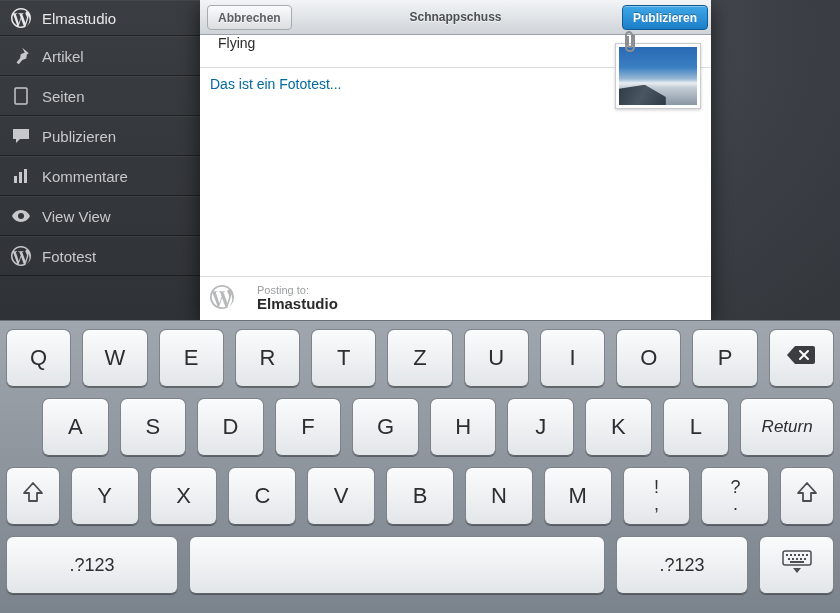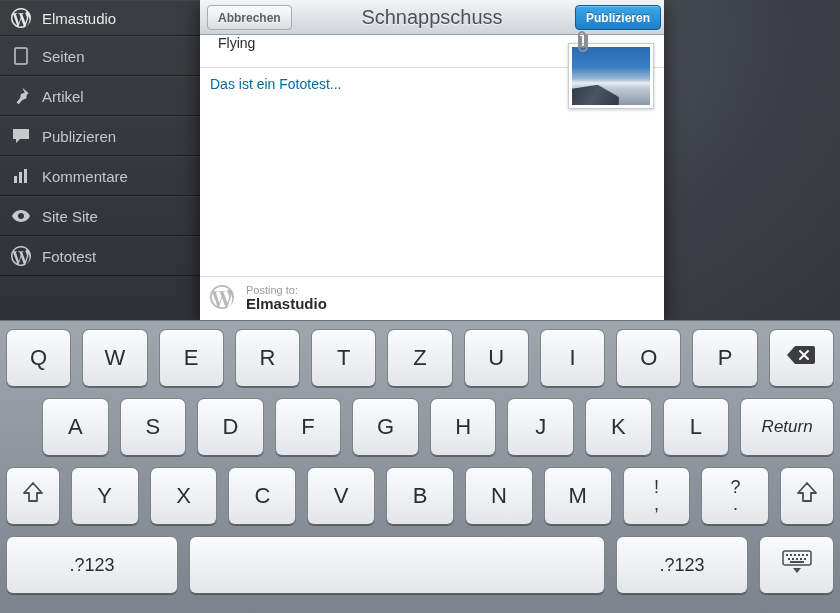--- a/index.html
+++ b/index.html
@@ -25,35 +25,35 @@
   .sidebar-item.header .sidebar-icon svg { fill: #e8e8e8; }
 
   
   .backdrop {
     position: absolute; left: 200px; top: 0; right: 0; height: 320px;
     background: radial-gradient(ellipse at 40% 10%, #555b62 0%, #3c4046 60%, #33363b 100%);
   }
 
   
   .modal {
-    position: absolute; left: 200px; top: 0; width: 464px; height: 320px;
+    position: absolute; left: 200px; top: 0; width: 511px; height: 320px;
     background: #fff;
     box-shadow: 0 6px 20px rgba(0,0,0,0.6);
     display: flex; flex-direction: column;
     border-radius: 0 0 4px 4px;
   }
   .modal-header {
     height: 35px;
     background: linear-gradient(#f2f4f6, #cfd4d9);
     border-bottom: 1px solid #9aa0a6;
     display: flex; align-items: center; justify-content: center;
     position: relative;
   }
   .modal-title {
-    font-size: 20px; font-weight: 400; color: #4c5054;
+    font-size: 12px; font-weight: 700; color: #4c5054;
     text-shadow: 0 1px 0 rgba(255,255,255,0.6);
   }
   .btn {
     position: absolute; top: 5px; height: 25px;
     padding: 0 10px;
     border-radius: 4px;
     font-size: 12px; font-weight: 700;
     display: flex; align-items: center;
     cursor: pointer;
     border: 1px solid;
@@ -104,21 +104,21 @@
     background: linear-gradient(120deg, #2e3a44 0%, #4a5661 50%, #2e3a44 100%);
     clip-path: polygon(0 100%, 0 20%, 55% 0, 100% 60%, 100% 100%);
   }
   .clip {
     position: absolute; top: -8px; right: 68px; width: 22px; height: 28px;
   }
   .clip svg { width: 22px; height: 28px; }
 
   .modal-footer {
     height: 44px; border-top: 1px solid #d9dbdd;
-    display: flex; align-items: center; gap: 12px; padding: 0 10px;
+    display: flex; align-items: center; gap: 23px; padding: 0 10px;
     background: #fff;
   }
   .footer-logo svg { width: 24px; height: 24px; fill: #b7b9bb; }
   .footer-text { line-height: 1.1; }
   .posting-to { font-size: 11px; color: #9a9c9e; }
   .site-name { font-size: 15px; font-weight: 700; color: #2b2b2b; }
 
   
   .keyboard {
     position: absolute; left: 0; bottom: 0; width: 840px; height: 293px;
@@ -169,33 +169,33 @@
       <svg viewBox="0 0 20 20">
           <path d="M10 0C4.5 0 0 4.5 0 10s4.5 10 10 10 10-4.5 10-10S15.5 0 10 0zM1.5 10c0-1.2.3-2.4.7-3.4l4 11C3.5 16.1 1.5 13.3 1.5 10zm8.5 8.5c-.8 0-1.6-.1-2.4-.3l2.5-7.4 2.6 7.2c0 .1 0 .1.1.1-.9.3-1.8.4-2.8.4zm1.2-12.5c.5 0 1-.1 1-.1.5-.1.4-.8-.1-.7 0 0-1.4.1-2.3.1-.8 0-2.2-.1-2.2-.1-.5 0-.5.7-.1.7 0 0 .4.1.9.1l1.3 3.6-1.9 5.6L4.8 6c.5 0 1-.1 1-.1.5-.1.4-.8-.1-.7 0 0-1.4.1-2.3.1h-.5C4.3 3 7 1.5 10 1.5c2.3 0 4.3.9 5.9 2.3h-.1c-.8 0-1.4.7-1.4 1.5 0 .7.4 1.3.8 2 .3.5.7 1.3.7 2.3 0 .7-.3 1.5-.6 2.7l-.8 2.8-3.3-9.1zm6.3 1.7c.6 1.2 1 2.6 1 4.1 0 3.1-1.7 5.8-4.2 7.3l2.6-7.5c.5-1.2.6-2.2.6-3.1v-.8z"></path>
         </svg>
     </span>
     <span>Elmastudio</span>
   </div>
 
   <div class="sidebar-item">
     <span class="sidebar-icon">
       <svg viewBox="0 0 20 20">
+          <path d="M12 2l6 6-2 1-1 4-4 1-4 4-2-2 4-4 1-4 4-1z" transform="rotate(-5 10 10)"></path>
+        </svg>
+    </span>
+    <span>Artikel</span>
+  </div>
+
+  <div class="sidebar-item">
+    <span class="sidebar-icon">
+      <svg viewBox="0 0 20 20">
           <rect x="4" y="2" width="12" height="16" rx="1" fill="none" stroke="#c6c8cb" stroke-width="1.5"></rect>
         </svg>
     </span>
     <span>Seiten</span>
-  </div>
-
-  <div class="sidebar-item">
-    <span class="sidebar-icon">
-      <svg viewBox="0 0 20 20">
-          <path d="M12 2l6 6-2 1-1 4-4 1-4 4-2-2 4-4 1-4 4-1z" transform="rotate(-5 10 10)"></path>
-        </svg>
-    </span>
-    <span>Artikel</span>
   </div>
 
   <div class="sidebar-item">
     <span class="sidebar-icon">
       <svg viewBox="0 0 20 20">
           <path d="M2 3h16v10H9l-4 4v-4H2z"></path>
         </svg>
     </span>
     <span>Publizieren</span>
   </div>
@@ -210,21 +210,21 @@
     </span>
     <span>Kommentare</span>
   </div>
 
   <div class="sidebar-item">
     <span class="sidebar-icon">
       <svg viewBox="0 0 20 20">
           <path d="M10 4C5 4 1.7 8 1 10c.7 2 4 6 9 6s8.3-4 9-6c-.7-2-4-6-9-6zm0 9a3 3 0 110-6 3 3 0 010 6z"></path>
         </svg>
     </span>
-    <span>Site Site</span>
+    <span>View View</span>
   </div>
 
   <div class="sidebar-item">
     <span class="sidebar-icon">
       <svg viewBox="0 0 20 20">
           <path d="M10 0C4.5 0 0 4.5 0 10s4.5 10 10 10 10-4.5 10-10S15.5 0 10 0zM1.5 10c0-1.2.3-2.4.7-3.4l4 11C3.5 16.1 1.5 13.3 1.5 10zm8.5 8.5c-.8 0-1.6-.1-2.4-.3l2.5-7.4 2.6 7.2c0 .1 0 .1.1.1-.9.3-1.8.4-2.8.4zm1.2-12.5c.5 0 1-.1 1-.1.5-.1.4-.8-.1-.7 0 0-1.4.1-2.3.1-.8 0-2.2-.1-2.2-.1-.5 0-.5.7-.1.7 0 0 .4.1.9.1l1.3 3.6-1.9 5.6L4.8 6c.5 0 1-.1 1-.1.5-.1.4-.8-.1-.7 0 0-1.4.1-2.3.1h-.5C4.3 3 7 1.5 10 1.5c2.3 0 4.3.9 5.9 2.3h-.1c-.8 0-1.4.7-1.4 1.5 0 .7.4 1.3.8 2 .3.5.7 1.3.7 2.3 0 .7-.3 1.5-.6 2.7l-.8 2.8-3.3-9.1zm6.3 1.7c.6 1.2 1 2.6 1 4.1 0 3.1-1.7 5.8-4.2 7.3l2.6-7.5c.5-1.2.6-2.2.6-3.1v-.8z"></path>
         </svg>
     </span>
     <span>Fototest</span>
   </div>

